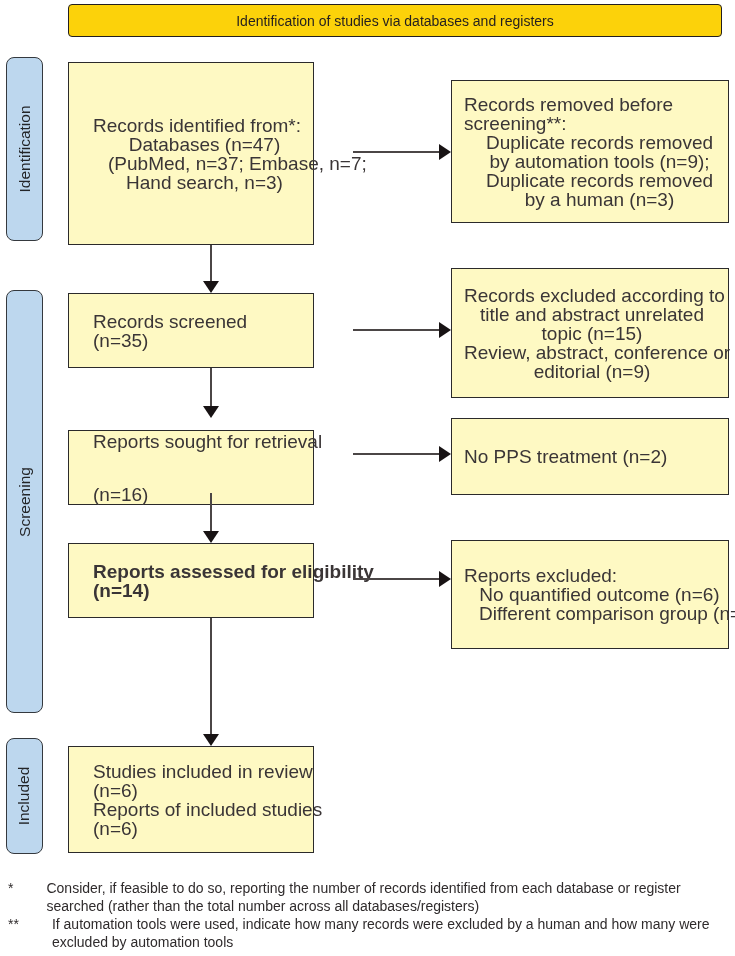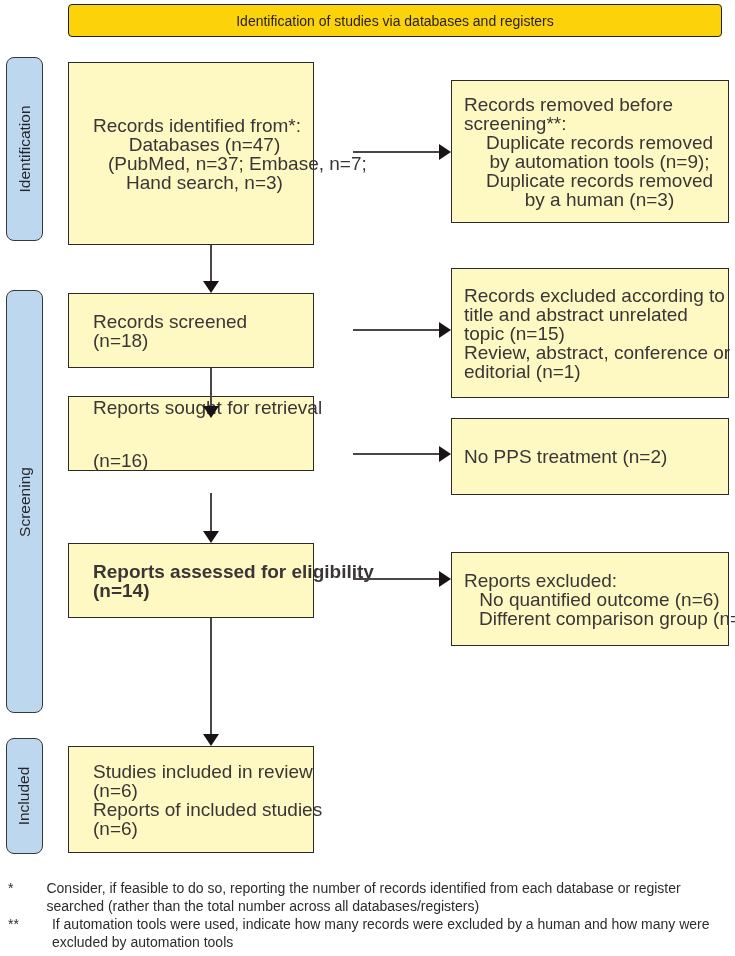--- a/index.html
+++ b/index.html
@@ -29,27 +29,27 @@
   
   .box{
     position:absolute;background:#fef9c3;border:1.6px solid #2b2a2b;
     box-sizing:border-box;display:flex;flex-direction:column;justify-content:center;
     font-size:19px;line-height:19px;color:#3a3536;
   }
   .main-box{left:68px;width:246px;padding:6px 12px 6px 24px;}
   .side-box{left:451px;width:278px;padding:6px 8px 6px 12px;}
   #box-records-identified{top:62px;height:183px;}
   #box-records-screened{top:293px;height:75px;}
-  #box-reports-sought{top:396px;height:75px;gap:34px;}
+  #box-reports-sought{top:430px;height:75px;gap:34px;}
   #box-reports-assessed{top:543px;height:75px;font-weight:bold;}
   #box-studies-included{top:746px;height:107px;}
   #box-records-removed{top:80px;height:143px;}
-  #box-records-excluded{top:268px;height:130px;}
+  #box-records-excluded{top:268px;height:130px;text-align:center;}
   #box-reports-not-retrieved{top:418px;height:77px;}
-  #box-reports-excluded{top:552px;height:94px;padding-left:12px;}
+  #box-reports-excluded{top:540px;height:109px;padding-left:12px;}
   .line{white-space:nowrap;}
   .line.indent{padding-left:15px;text-align:center;}
   
   .vline{position:absolute;width:2px;background:#4b4646;}
   .hline{position:absolute;height:2px;background:#4b4646;}
   .head-down{
     position:absolute;width:0;height:0;
     border-left:8px solid transparent;border-right:8px solid transparent;
     border-top:12px solid #181314;
   }
@@ -86,21 +86,21 @@
 
   <div class="box main-box" id="box-records-identified">
     <div class="line">Records identified from*:</div>
     <div class="line indent">Databases (n=47)</div>
     <div class="line indent">(PubMed, n=37; Embase, n=7;</div>
     <div class="line indent">Hand search, n=3)</div>
   </div>
 
   <div class="box main-box" id="box-records-screened">
     <div class="line">Records screened</div>
-    <div class="line">(n=18)</div>
+    <div class="line">(n=35)</div>
   </div>
 
   <div class="box main-box" id="box-reports-sought">
     <div class="line">Reports sought for retrieval</div>
     <div class="line">(n=16)</div>
   </div>
 
   <div class="box main-box" id="box-reports-assessed">
     <div class="line">Reports assessed for eligibility</div>
     <div class="line">(n=14)</div>
@@ -120,21 +120,21 @@
     <div class="line indent">by automation tools (n=9);</div>
     <div class="line indent">Duplicate records removed</div>
     <div class="line indent">by a human (n=3)</div>
   </div>
 
   <div class="box side-box" id="box-records-excluded">
     <div class="line">Records excluded according to</div>
     <div class="line">title and abstract unrelated</div>
     <div class="line">topic (n=15)</div>
     <div class="line">Review, abstract, conference or</div>
-    <div class="line">editorial (n=1)</div>
+    <div class="line">editorial (n=9)</div>
   </div>
 
   <div class="box side-box" id="box-reports-not-retrieved">
     <div class="line">No PPS treatment (n=2)</div>
   </div>
 
   <div class="box side-box" id="box-reports-excluded">
     <div class="line">Reports excluded:</div>
     <div class="line indent">No quantified outcome (n=6)</div>
     <div class="line indent">Different comparison group (n=4)</div>

